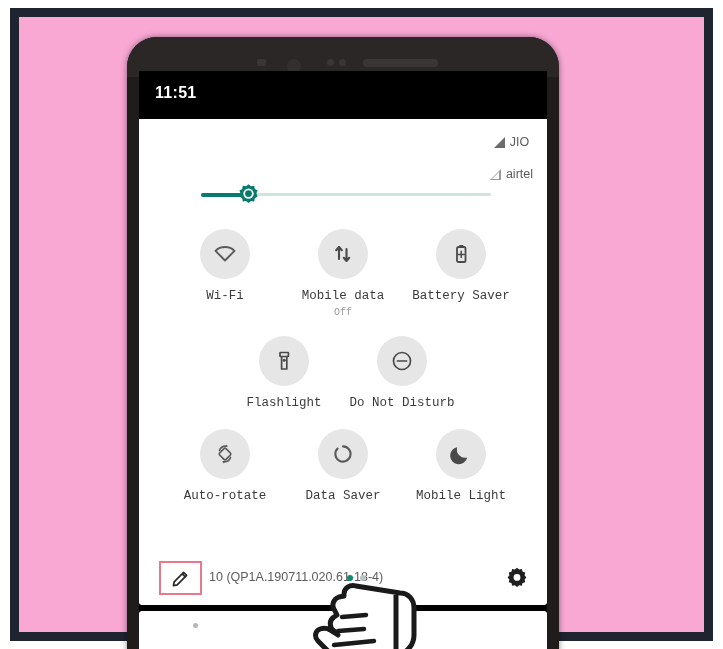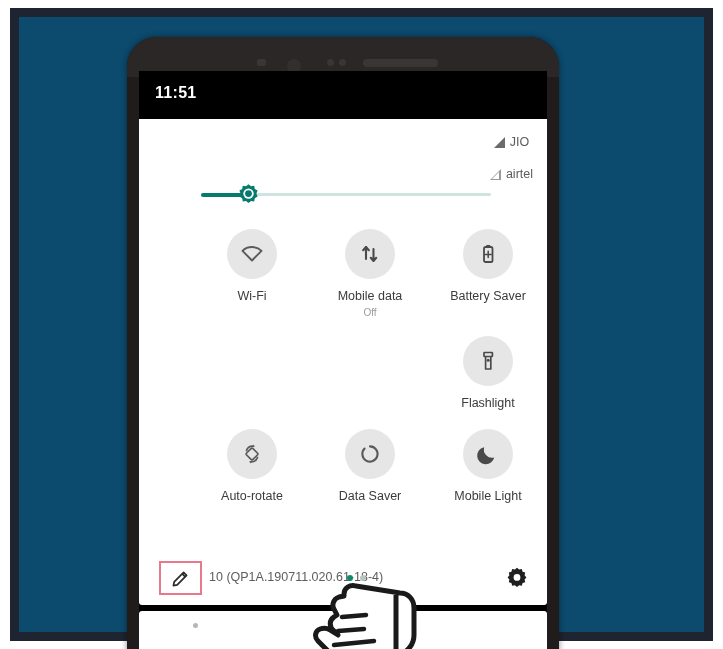--- a/index.html
+++ b/index.html
@@ -23,21 +23,21 @@
     box-sizing: border-box;
   }
   #outer-frame {
     position: absolute;
     left: 10px;
     top: 8px;
     width: 703px;
     height: 633px;
     box-sizing: border-box;
     border: 9px solid #1e2430;
-    background: #0c4a6e;
+    background: #f9a8d4;
   }
 
   
   #phone {
     position: absolute;
     left: 108px;
     top: 20px;
     width: 432px;
     height: 621px;
     background: #211c1c;
@@ -184,21 +184,22 @@
     position: absolute;
     left: 0;
     top: 110px;
     width: 408px;
     display: flex;
     flex-direction: column;
     gap: 18px;
   }
   .tile-row {
     display: flex;
-    justify-content: flex-end;
+    justify-content: center;
+    font-family: Liberation Mono, monospace;
   }
   .tile {
     width: 118px;
     display: flex;
     flex-direction: column;
     align-items: center;
   }
   .tile-circle {
     width: 50px;
     height: 50px;
@@ -405,20 +406,29 @@
                   <svg width="24" height="24" viewBox="0 0 24 24">
                     <rect x="8" y="3.5" width="8.4" height="4" rx="0.6" fill="none" stroke="#4a4a4a" stroke-width="1.7"></rect>
                     <path d="M9.6 7.5 L9.6 20 L14.8 20 L14.8 7.5" fill="none" stroke="#4a4a4a" stroke-width="1.7" stroke-linejoin="round"></path>
                     <circle cx="12.2" cy="11.2" r="1.5" fill="#4a4a4a"></circle>
                   </svg>
                 </div>
                 <div class="tile-label">Flashlight</div>
               </div>
 
 
+              <div class="tile">
+                <div class="tile-circle">
+                  <svg width="26" height="26" viewBox="0 0 26 26">
+                    <circle cx="13" cy="13" r="8.5" fill="none" stroke="#4a4a4a" stroke-width="1.7"></circle>
+                    <path d="M8.4 13 L17.6 13" stroke="#4a4a4a" stroke-width="1.7" stroke-linecap="round"></path>
+                  </svg>
+                </div>
+                <div class="tile-label">Do Not Disturb</div>
+              </div>
             </div>
 
             <div class="tile-row">
 
               <div class="tile">
                 <div class="tile-circle">
                   <svg width="26" height="26" viewBox="0 0 26 26">
                     <rect x="8.5" y="8.5" width="9" height="9" rx="1.4" transform="rotate(45 13 13)" fill="none" stroke="#5a5a5a" stroke-width="1.7"></rect>
                     <path d="M7.5 9.5 A6.5 6.5 0 0 1 14 5.2" fill="none" stroke="#5a5a5a" stroke-width="1.7" stroke-linecap="round"></path>
                     <path d="M14.6 3.4 L15.8 5.4 L13.4 6.3 Z" fill="#5a5a5a"></path>

